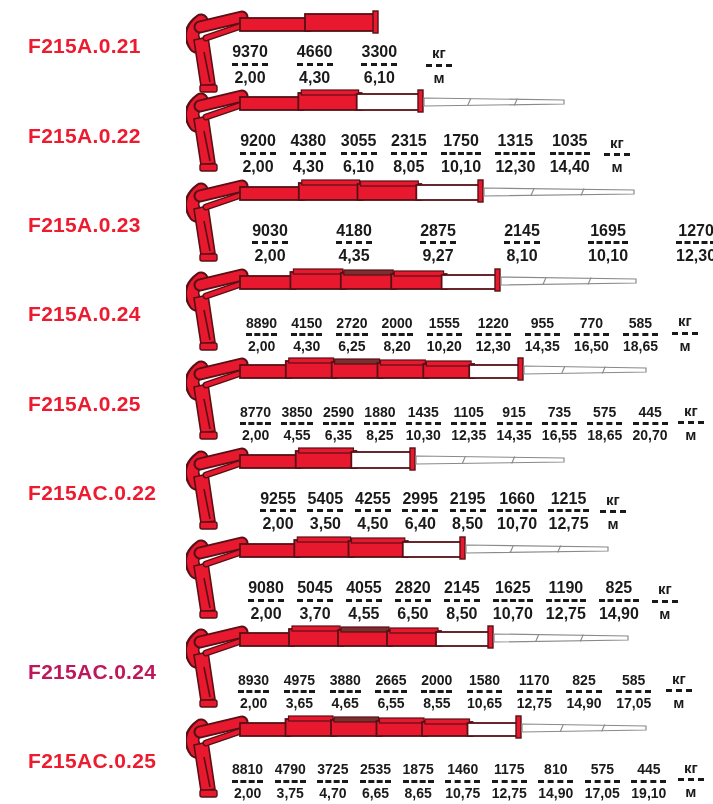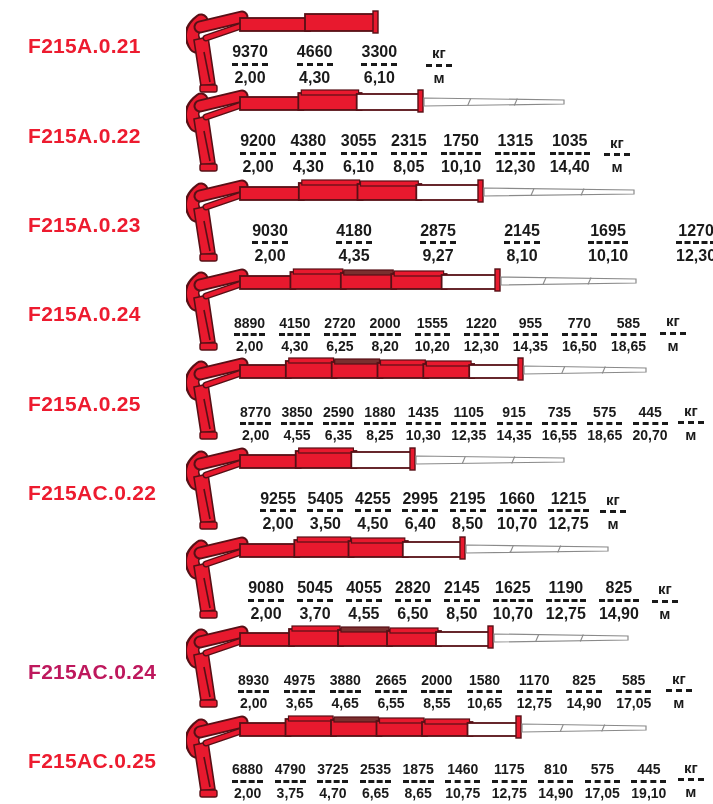--- a/index.html
+++ b/index.html
@@ -293,21 +293,21 @@
             <rect x="255.6" y="7" width="55.4" height="14" fill="#ffffff" stroke="#571016" stroke-width="1.8"></rect>
             <rect x="309" y="1" width="5" height="22" fill="#e8192e" stroke="#571016" stroke-width="1.4"></rect>
           </g>
           <g>
             <polygon points="315,9 450,11 450,15 315,17" fill="#ffffff" stroke="#8a8a8a" stroke-width="1.2"></polygon>
             <line x1="360.0" y1="9.5" x2="357.0" y2="16.5" stroke="#8a8a8a" stroke-width="1.1"></line>
             <line x1="405.0" y1="9.5" x2="402.0" y2="16.5" stroke="#8a8a8a" stroke-width="1.1"></line>
           </g>
         </svg>
       </div>
-    <div class="load-table small" style="left: 234px; width: 452px;">
+    <div class="load-table small" style="left: 246px; width: 452px;">
         <div class="cell">
           <div class="num">8890</div>
           <div class="dash"></div>
           <div class="num">2,00</div>
         </div>
         <div class="cell">
           <div class="num">4150</div>
           <div class="dash"></div>
           <div class="num">4,30</div>
         </div>
@@ -717,21 +717,21 @@
           </g>
           <g>
             <polygon points="336,9 460,11 460,15 336,17" fill="#ffffff" stroke="#8a8a8a" stroke-width="1.2"></polygon>
             <line x1="377.3" y1="9.5" x2="374.3" y2="16.5" stroke="#8a8a8a" stroke-width="1.1"></line>
             <line x1="418.7" y1="9.5" x2="415.7" y2="16.5" stroke="#8a8a8a" stroke-width="1.1"></line>
           </g>
         </svg>
       </div>
     <div class="load-table small" style="left: 232px; width: 472px;">
         <div class="cell">
-          <div class="num">6880</div>
+          <div class="num">8810</div>
           <div class="dash"></div>
           <div class="num">2,00</div>
         </div>
         <div class="cell">
           <div class="num">4790</div>
           <div class="dash"></div>
           <div class="num">3,75</div>
         </div>
         <div class="cell">
           <div class="num">3725</div>

